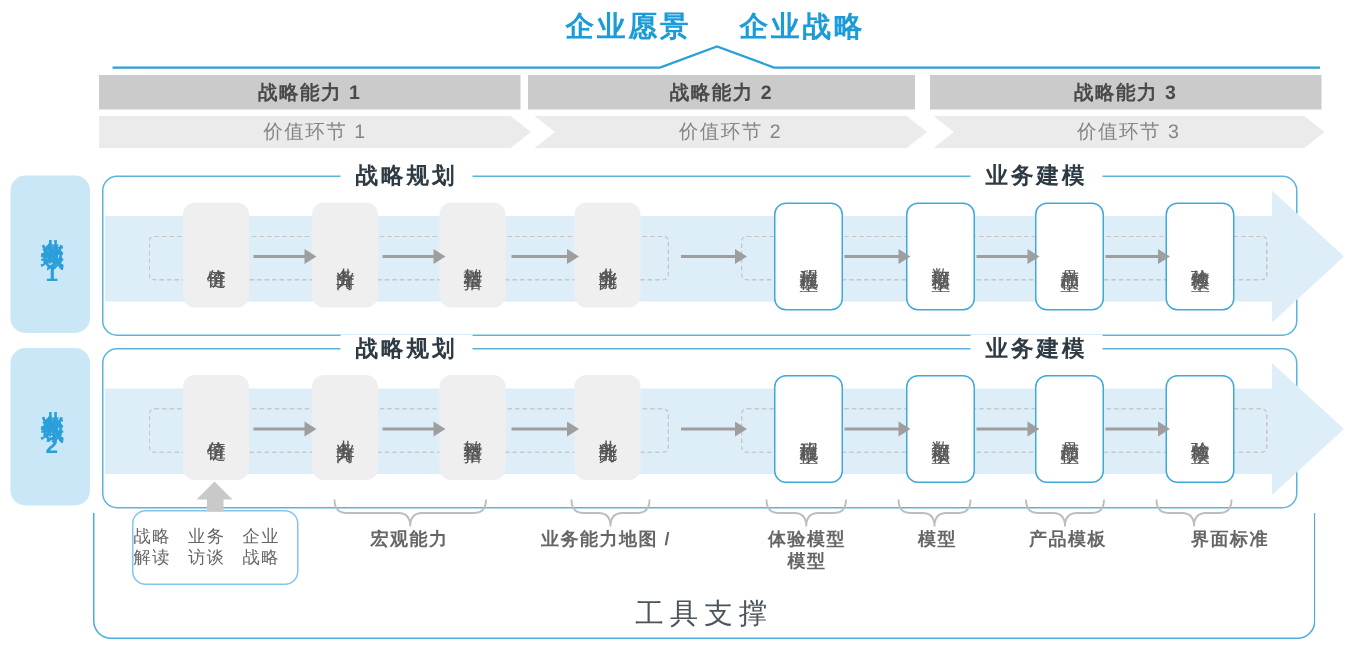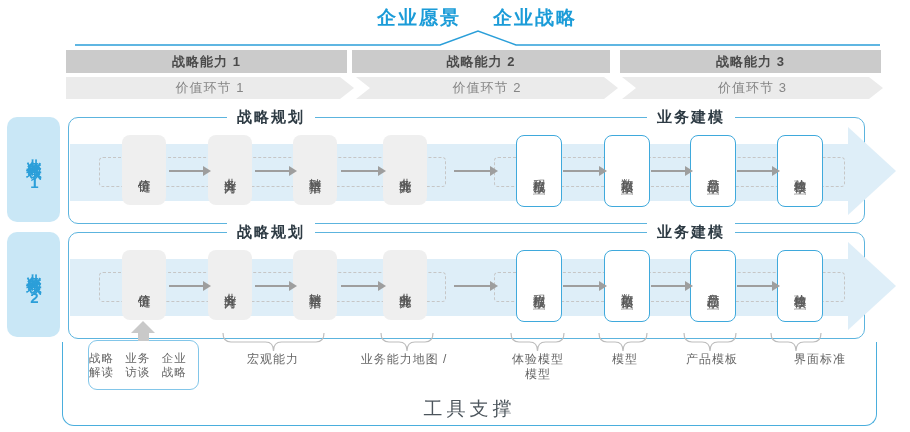--- a/index.html
+++ b/index.html
@@ -80,21 +80,21 @@
     border-top:5px solid transparent;border-bottom:5px solid transparent;
   }
   .sec-title{
     position:absolute;top:-10px;transform:translateX(-50%);
     background:#ffffff;padding:0 10px;
     font-size:15px;font-weight:bold;color:var(--text-dark);letter-spacing:2px;white-space:nowrap;
   }
   
   .ann{
     position:absolute;width:150px;transform:translateX(-50%);
-    font-size:12px;color:var(--text-gray);text-align:center;line-height:15px;letter-spacing:1px;
+    font-size:12px;color:var(--text-gray);text-align:center;line-height:15px;letter-spacing:1px;font-weight:bold;
   }
   .ann-box{
     position:absolute;left:88px;top:340px;width:109px;height:48px;
     border:1.2px solid #82c6e9;border-radius:9px;
     display:flex;flex-direction:row;align-items:center;justify-content:center;
     font-size:11.5px;color:var(--text-gray);line-height:14px;letter-spacing:1px;
   }
   .up-arrow{position:absolute;left:131px;top:321px;width:24px;height:20px;}
   .up-arrow .head{
     position:absolute;left:0;top:0;width:0;height:0;

